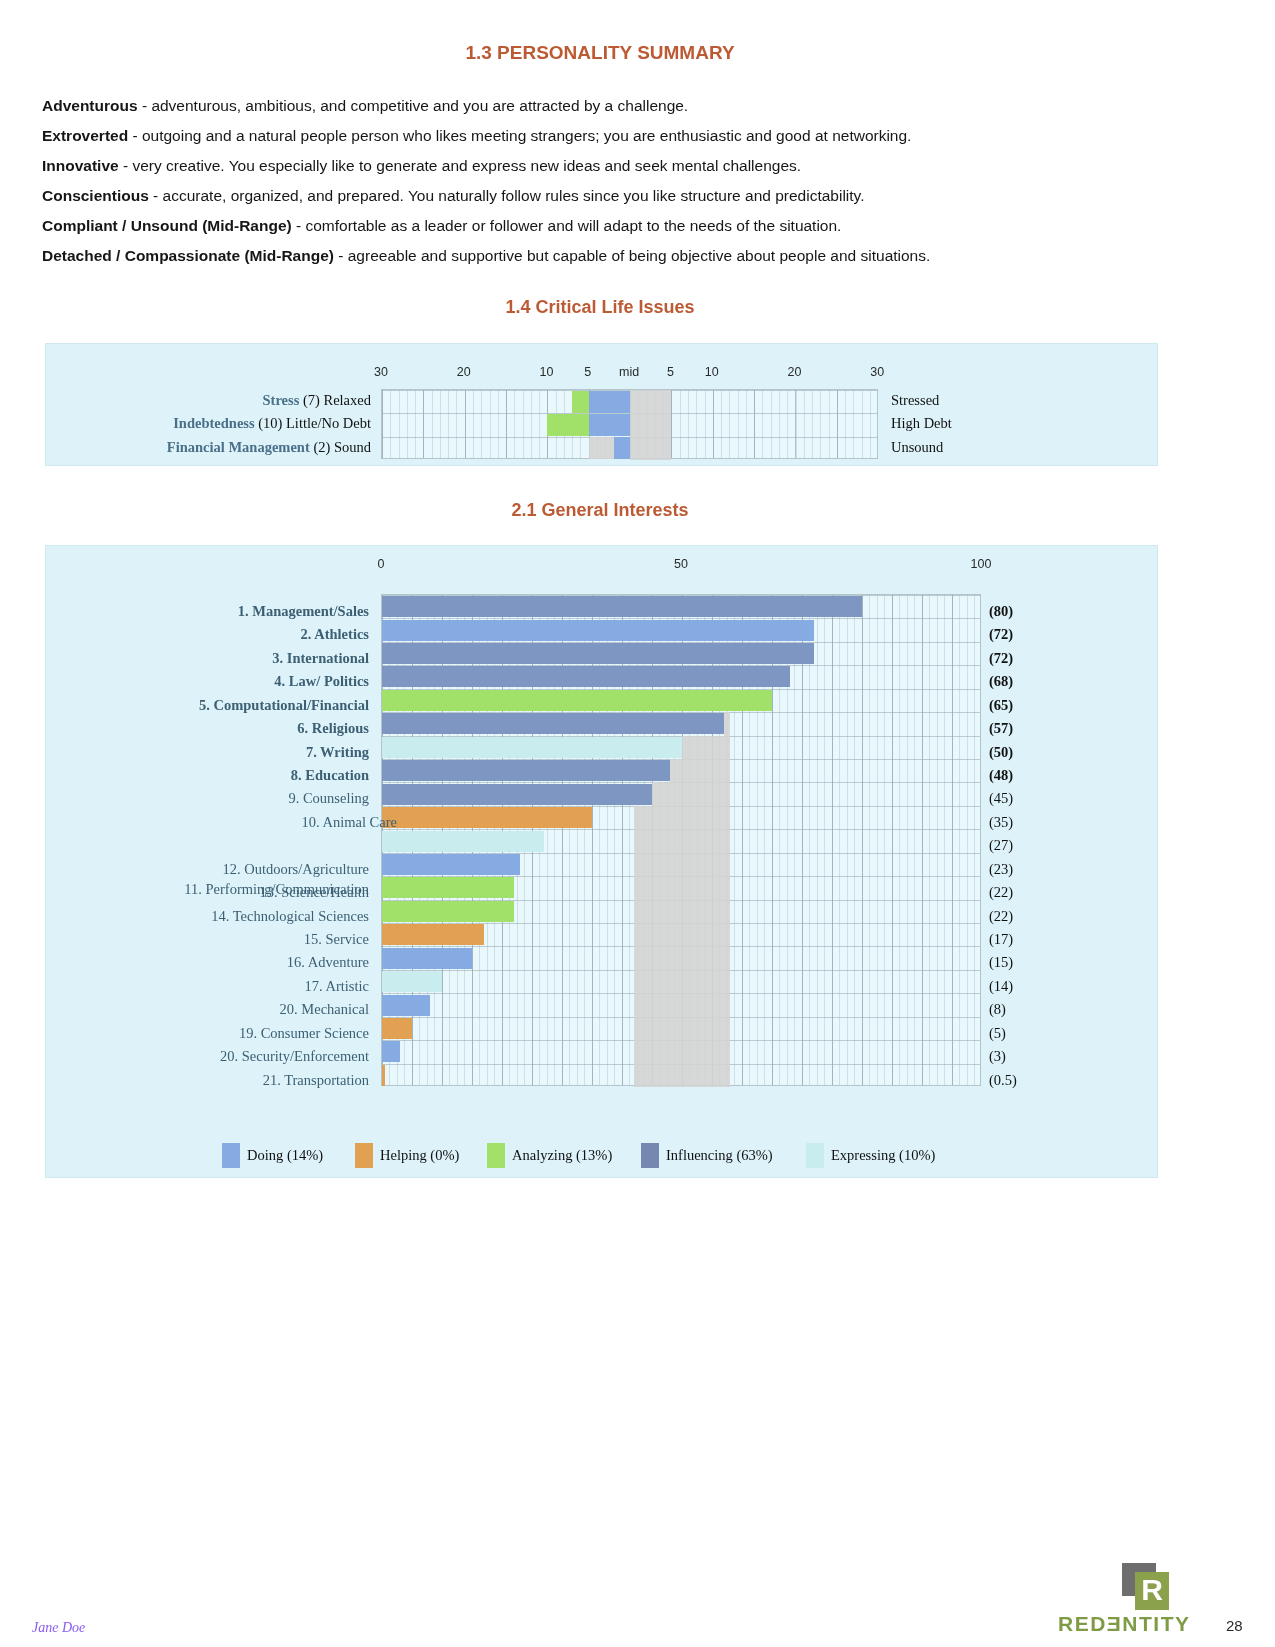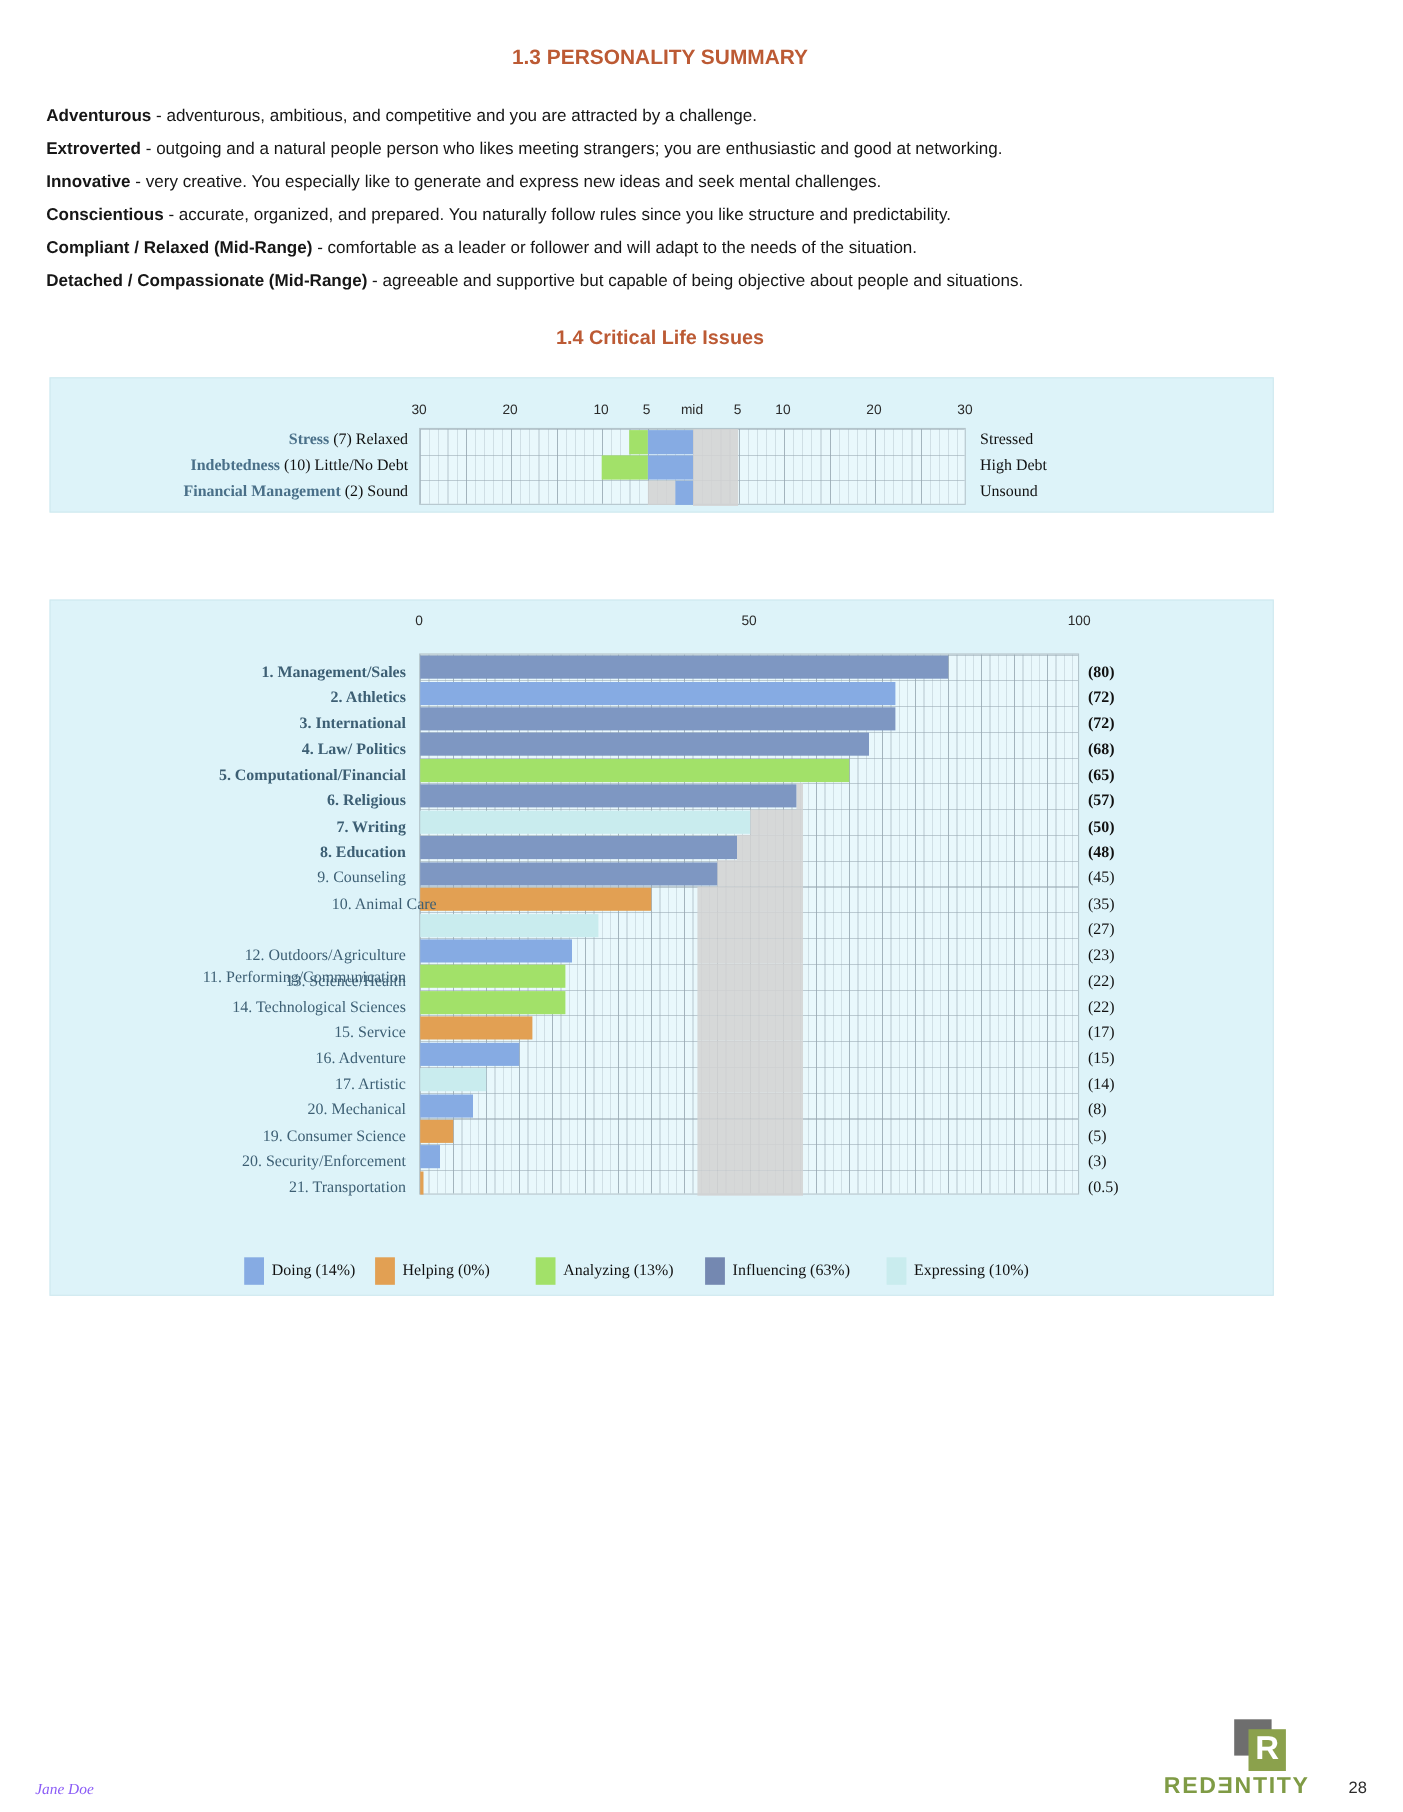--- a/index.html
+++ b/index.html
@@ -62,21 +62,21 @@
 
 <div id="page">
 
   <div id="h1" class="h-main">1.3 PERSONALITY SUMMARY</div>
 
   <div id="traits">
       <div class="trait-line"><span class="trait-term">Adventurous</span><span> - </span><span>adventurous, ambitious, and competitive and you are attracted by a challenge.</span></div>
       <div class="trait-line"><span class="trait-term">Extroverted</span><span> - </span><span>outgoing and a natural people person who likes meeting strangers; you are enthusiastic and good at networking.</span></div>
       <div class="trait-line"><span class="trait-term">Innovative</span><span> - </span><span>very creative. You especially like to generate and express new ideas and seek mental challenges.</span></div>
       <div class="trait-line"><span class="trait-term">Conscientious</span><span> - </span><span>accurate, organized, and prepared. You naturally follow rules since you like structure and predictability.</span></div>
-      <div class="trait-line"><span class="trait-term">Compliant / Relaxed (Mid-Range)</span><span> - </span><span>comfortable as a leader or follower and will adapt to the needs of the situation.</span></div>
+      <div class="trait-line"><span class="trait-term">Compliant / Unsound (Mid-Range)</span><span> - </span><span>comfortable as a leader or follower and will adapt to the needs of the situation.</span></div>
       <div class="trait-line"><span class="trait-term">Detached / Compassionate (Mid-Range)</span><span> - </span><span>agreeable and supportive but capable of being objective about people and situations.</span></div>
     </div>
 
   <div id="h2a" class="h-main">1.4 Critical Life Issues</div>
 
   <div id="panel1" class="panel">
     <div id="grid1" class="grid">
         <div class="seg" style="left: 248.1px; top: 0px; width: 41.35px; height: 70px; background: rgba(211, 211, 211, 0.88);"></div>
         <div class="seg" style="left: 190.21px; top: 0.8px; width: 16.54px; height: 22.03px; background: rgb(162, 225, 105);"></div>
         <div class="seg" style="left: 206.75px; top: 0.8px; width: 41.35px; height: 22.03px; background: rgb(134, 171, 227);"></div>
@@ -95,20 +95,21 @@
       <div class="tick" style="left: 748.5px; top: 21px;">20</div>
       <div class="tick" style="left: 831.2px; top: 21px;">30</div>
       <div class="cli-left" style="top: 45px; height: 23.33px; line-height: 23.33px;"><span class="cli-name">Stress</span><span> (7) Relaxed</span></div>
       <div class="cli-right" style="top: 45px; height: 23.33px; line-height: 23.33px;">Stressed</div>
       <div class="cli-left" style="top: 68.33px; height: 23.33px; line-height: 23.33px;"><span class="cli-name">Indebtedness</span><span> (10) Little/No Debt</span></div>
       <div class="cli-right" style="top: 68.33px; height: 23.33px; line-height: 23.33px;">High Debt</div>
       <div class="cli-left" style="top: 91.66px; height: 23.33px; line-height: 23.33px;"><span class="cli-name">Financial Management</span><span> (2) Sound</span></div>
       <div class="cli-right" style="top: 91.66px; height: 23.33px; line-height: 23.33px;">Unsound</div>
     </div>
 
+  <div id="h2b" class="h-main">2.1 General Interests</div>
 
   <div id="panel2" class="panel">
     <div id="grid2" class="grid">
         <div class="bar" style="top: 1.2px; height: 21px; width: 480px; background: rgb(126, 151, 194);"></div>
         <div class="bar" style="top: 24.63px; height: 21px; width: 432px; background: rgb(134, 171, 227);"></div>
         <div class="bar" style="top: 48.06px; height: 21px; width: 432px; background: rgb(126, 151, 194);"></div>
         <div class="bar" style="top: 71.49px; height: 21px; width: 408px; background: rgb(126, 151, 194);"></div>
         <div class="bar" style="top: 94.92px; height: 21px; width: 390px; background: rgb(162, 225, 105);"></div>
         <div class="seg" style="left: 342px; top: 117.15px; width: 6px; height: 23.43px; background: rgba(211, 211, 211, 0.88);"></div>
         <div class="bar" style="top: 118.35px; height: 21px; width: 342px; background: rgb(126, 151, 194);"></div>
@@ -185,21 +186,21 @@
       <div class="gi-label" style="top: 478.74px;">19. Consumer Science</div>
       <div class="gi-value" style="top: 478.74px;">(5)</div>
       <div class="gi-label" style="top: 502.17px;">20. Security/Enforcement</div>
       <div class="gi-value" style="top: 502.17px;">(3)</div>
       <div class="gi-label" style="top: 525.6px;">21. Transportation</div>
       <div class="gi-value" style="top: 525.6px;">(0.5)</div>
       <div class="legend-item" style="left: 176px; top: 597px; width: 200px;">
         <div class="legend-swatch" style="background: rgb(134, 171, 227);"></div>
         <div class="legend-label">Doing (14%)</div>
       </div>
-      <div class="legend-item" style="left: 295px; top: 597px; width: 200px; text-decoration: underline;">
+      <div class="legend-item" style="left: 309px; top: 597px; width: 200px; text-decoration: underline;">
         <div class="legend-swatch" style="background: rgb(226, 160, 83);"></div>
         <div class="legend-label">Helping (0%)</div>
       </div>
       <div class="legend-item" style="left: 441px; top: 597px; width: 200px;">
         <div class="legend-swatch" style="background: rgb(162, 225, 105);"></div>
         <div class="legend-label">Analyzing (13%)</div>
       </div>
       <div class="legend-item" style="left: 595px; top: 597px; width: 200px;">
         <div class="legend-swatch" style="background: rgb(116, 136, 177);"></div>
         <div class="legend-label">Influencing (63%)</div>

